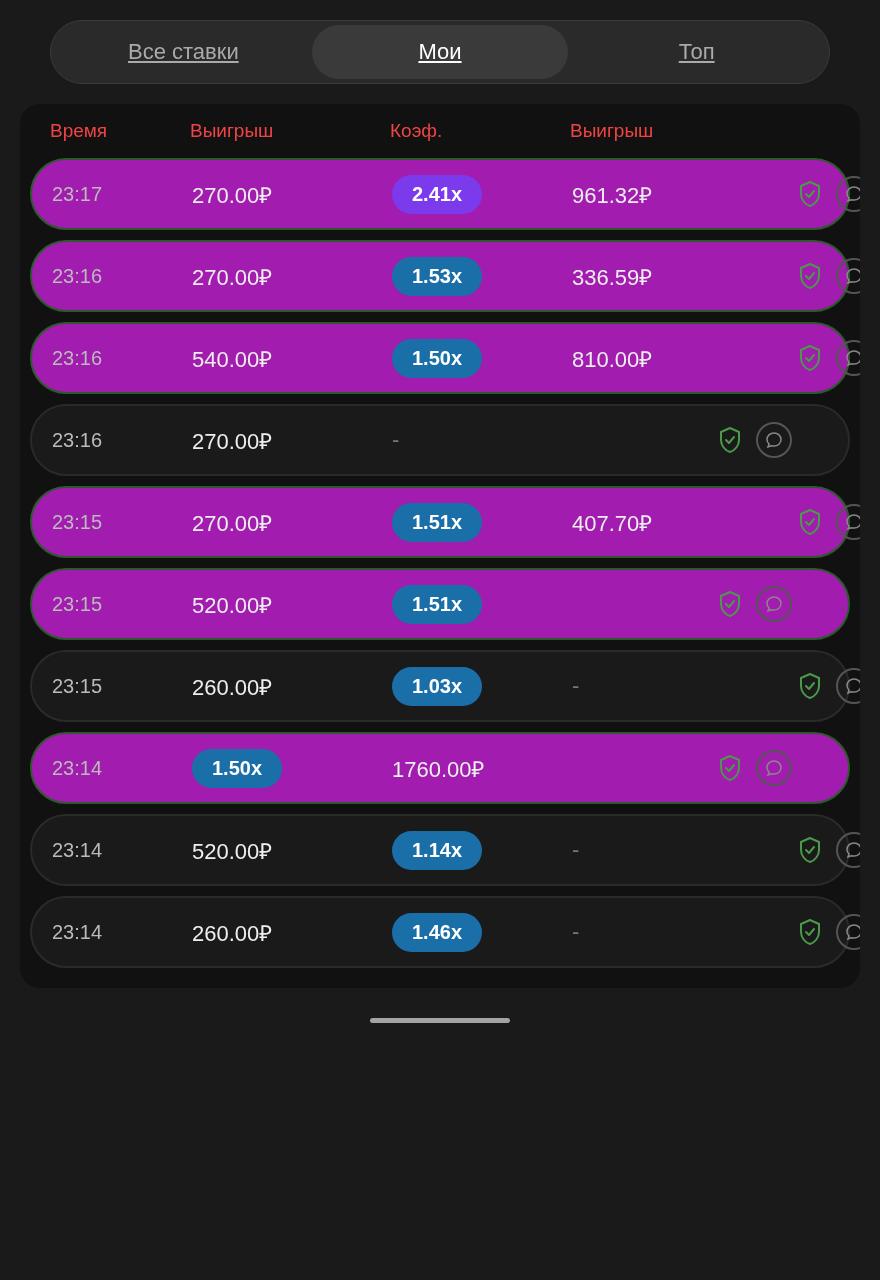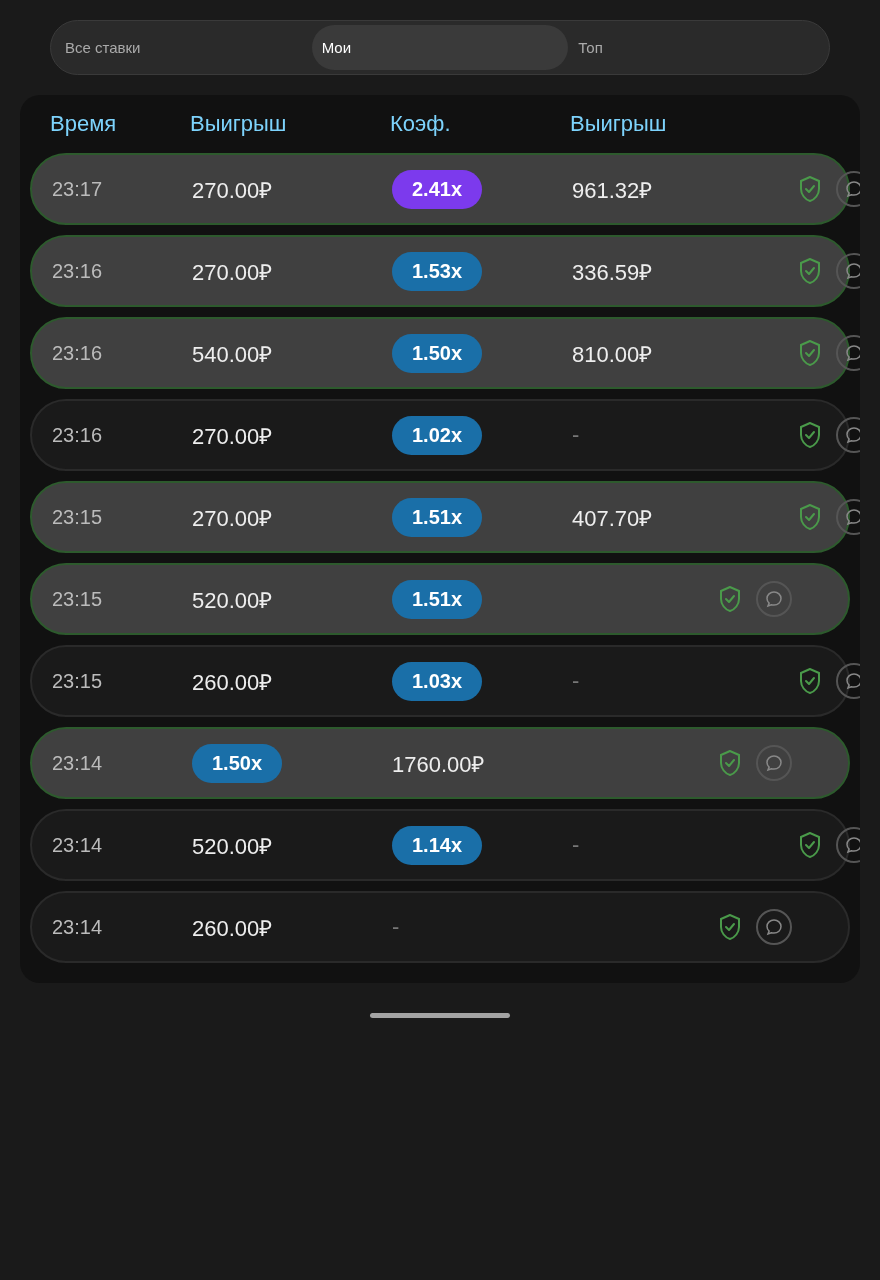--- a/index.html
+++ b/index.html
@@ -25,48 +25,50 @@
       background: #2a2a2a;
       border-radius: 50px;
       padding: 4px;
       margin-bottom: 20px;
       width: 780px;
       border: 1px solid #3a3a3a;
     }
 
     .tab-item {
       flex: 1;
+      text-align: center;
       padding: 14px 10px;
       border-radius: 50px;
       cursor: pointer;
-      font-size: 15px;
+      font-size: 22px;
       font-weight: 500;
       color: #aaa;
       transition: all 0.2s;
+      text-decoration: underline;
     }
 
     .tab-item.active {
       background: #3a3a3a;
       color: #fff;
     }
 
     .table-container {
       width: 840px;
       background: #111;
       border-radius: 20px;
       overflow: hidden;
       padding: 0 10px 10px;
     }
 
     .table-header {
       display: grid;
       grid-template-columns: 140px 200px 180px 220px 80px;
       padding: 16px 20px;
-      color: #7dd3fc;
-      font-size: 22px;
+      color: #ef4444;
+      font-size: 19px;
     }
 
     .table-header span {
       text-align: left;
     }
 
     .table-header span:last-child {
       text-align: center;
     }
 
@@ -75,21 +77,21 @@
       grid-template-columns: 140px 200px 180px 220px 80px;
       align-items: center;
       padding: 0 20px;
       margin-bottom: 10px;
       border-radius: 50px;
       height: 72px;
       border: 2px solid transparent;
     }
 
     .bet-row.win {
-      background: #404040;
+      background: #a21caf;
       border-color: #2d5a2d;
     }
 
     .bet-row.loss {
       background: #1a1a1a;
       border-color: #2a2a2a;
     }
 
     .bet-row .time {
       font-size: 20px;
@@ -246,23 +248,20 @@
       <span class="icon-chat">
         <svg width="18" height="18" viewBox="0 0 18 18" fill="none" xmlns="http://www.w3.org/2000/svg">
           <path d="M9 2C5.1 2 2 4.9 2 8.5C2 10.3 2.8 11.9 4.1 13.1L3 16L6.3 14.7C7.1 15 8 15.1 9 15.1C12.9 15.1 16 12.2 16 8.6C16 4.9 12.9 2 9 2Z" stroke="#888" stroke-width="1.5" fill="none"></path>
         </svg>
       </span>
     </span>
   </div>
       <div class="bet-row loss">
     <span class="time">23:16</span>
     <span class="amount">270.00₽</span>
-    <span>
-      <span class="coef-badge blue">1.02x</span>
-    </span>
     <span class="winnings dash">-</span>
     <span class="icons-cell">
       <span class="icon-shield">
         <svg width="22" height="26" viewBox="0 0 22 26" fill="none" xmlns="http://www.w3.org/2000/svg">
           <path d="M11 1L2 5V13C2 18.5 6 23.5 11 25C16 23.5 20 18.5 20 13V5L11 1Z" stroke="#4a9a4a" stroke-width="2" fill="none"></path>
           <path d="M7 13L10 16L15 10" stroke="#4a9a4a" stroke-width="2" stroke-linecap="round" stroke-linejoin="round"></path>
         </svg>
       </span>
       <span class="icon-chat">
         <svg width="18" height="18" viewBox="0 0 18 18" fill="none" xmlns="http://www.w3.org/2000/svg">
@@ -370,20 +369,23 @@
       <span class="icon-chat">
         <svg width="18" height="18" viewBox="0 0 18 18" fill="none" xmlns="http://www.w3.org/2000/svg">
           <path d="M9 2C5.1 2 2 4.9 2 8.5C2 10.3 2.8 11.9 4.1 13.1L3 16L6.3 14.7C7.1 15 8 15.1 9 15.1C12.9 15.1 16 12.2 16 8.6C16 4.9 12.9 2 9 2Z" stroke="#888" stroke-width="1.5" fill="none"></path>
         </svg>
       </span>
     </span>
   </div>
       <div class="bet-row loss">
     <span class="time">23:14</span>
     <span class="amount">260.00₽</span>
+    <span>
+      <span class="coef-badge blue">1.46x</span>
+    </span>
     <span class="winnings dash">-</span>
     <span class="icons-cell">
       <span class="icon-shield">
         <svg width="22" height="26" viewBox="0 0 22 26" fill="none" xmlns="http://www.w3.org/2000/svg">
           <path d="M11 1L2 5V13C2 18.5 6 23.5 11 25C16 23.5 20 18.5 20 13V5L11 1Z" stroke="#4a9a4a" stroke-width="2" fill="none"></path>
           <path d="M7 13L10 16L15 10" stroke="#4a9a4a" stroke-width="2" stroke-linecap="round" stroke-linejoin="round"></path>
         </svg>
       </span>
       <span class="icon-chat">
         <svg width="18" height="18" viewBox="0 0 18 18" fill="none" xmlns="http://www.w3.org/2000/svg">

